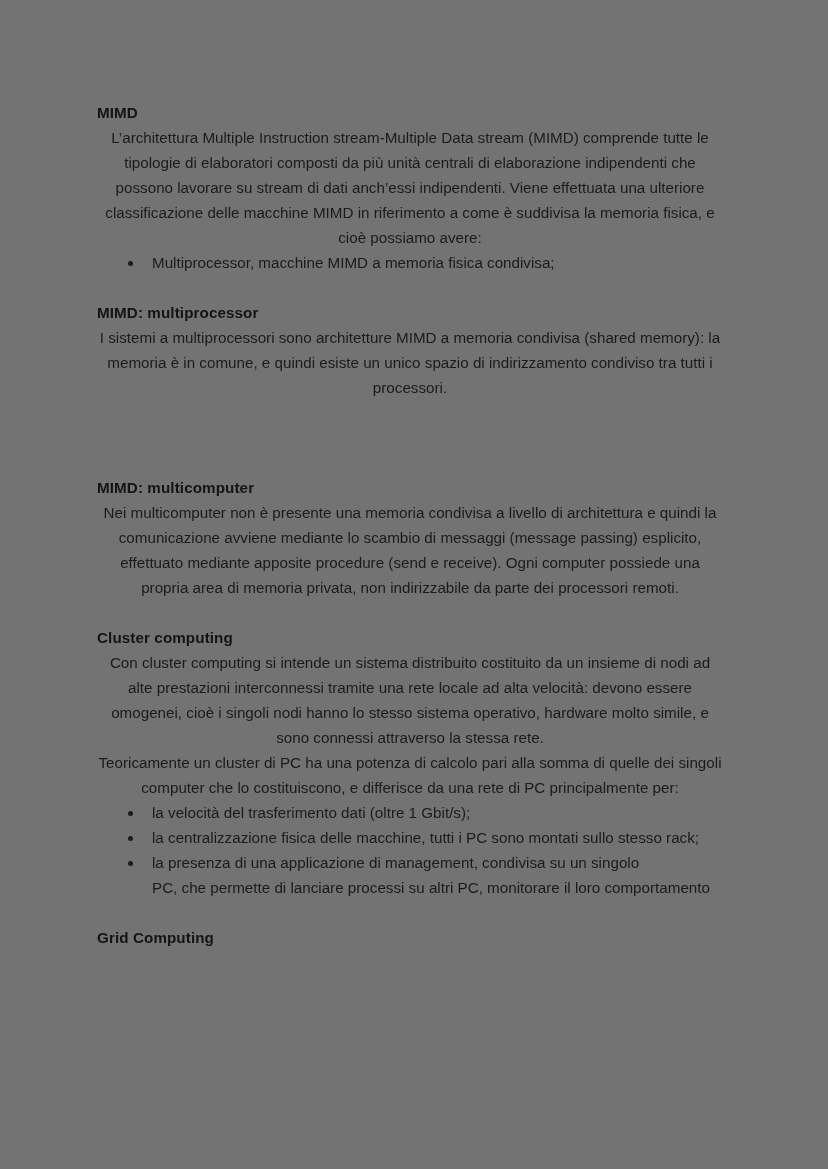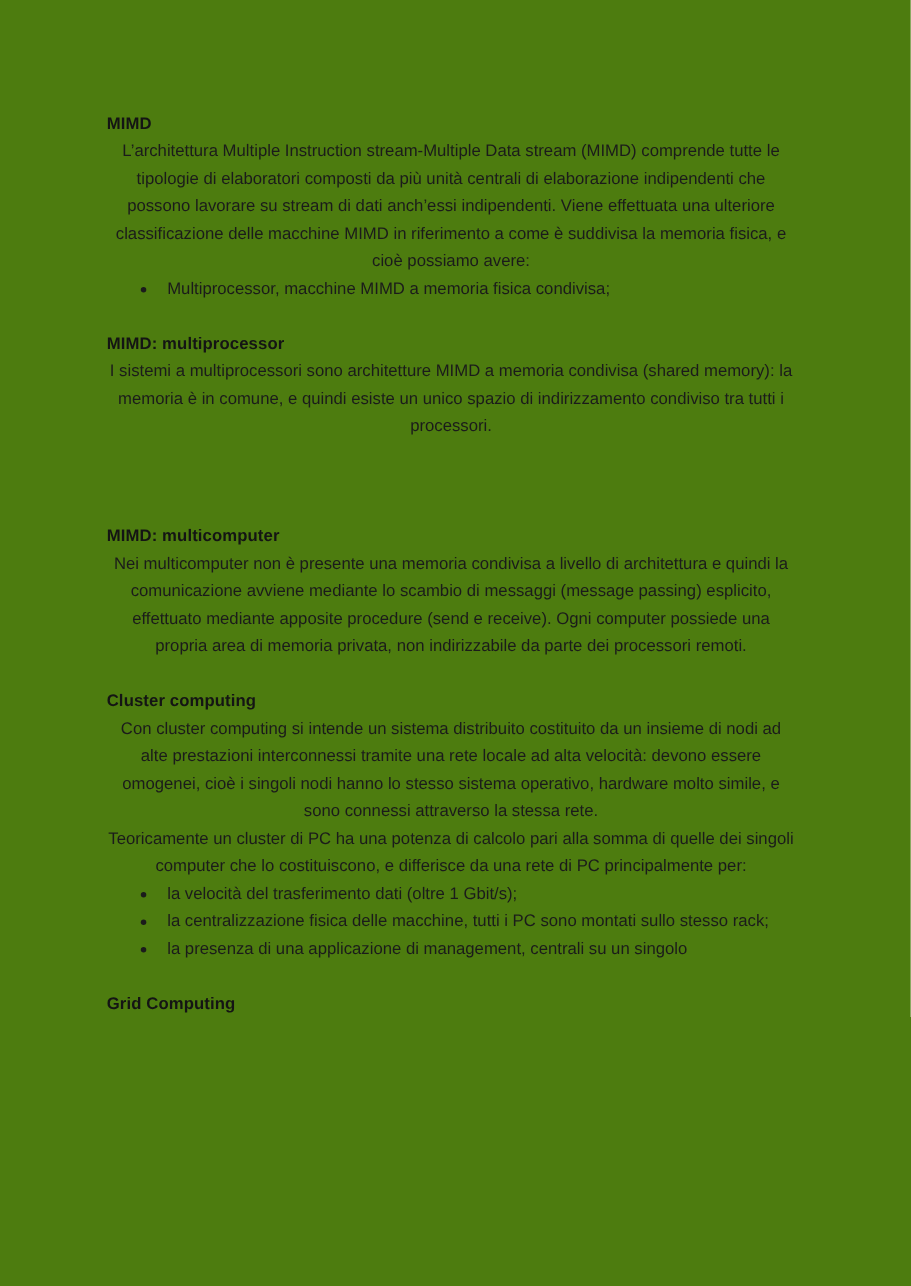--- a/index.html
+++ b/index.html
@@ -5,21 +5,21 @@
 <style>
   html, body {
     margin: 0;
     padding: 0;
     background: #ffffff;
   }
   .page {
     position: relative;
     width: 828px;
     height: 1169px;
-    background: #4d7c0f;
+    background: #737373;
     margin: 0 auto;
     overflow: hidden;
     box-sizing: border-box;
   }
   .doc-body {
     position: absolute;
     left: 97px;
     top: 100px;
     width: 626px;
     font-family: "Liberation Sans", sans-serif;
@@ -112,21 +112,21 @@
 
     <div class="spacer-1"></div>
 
     <div class="section">
       <h2 class="heading">Cluster computing</h2>
       <p class="para">Con cluster computing si intende un sistema distribuito costituito da un insieme di nodi ad alte prestazioni interconnessi tramite una rete locale ad alta velocità: devono essere omogenei, cioè i singoli nodi hanno lo stesso sistema operativo, hardware molto simile, e sono connessi attraverso la stessa rete.</p>
       <p class="para">Teoricamente un cluster di PC ha una potenza di calcolo pari alla somma di quelle dei singoli computer che lo costituiscono, e differisce da una rete di PC principalmente per:</p>
       <ul class="bullets">
         <li>la velocità del trasferimento dati (oltre 1 Gbit/s);</li>
         <li>la centralizzazione fisica delle macchine, tutti i PC sono montati sullo stesso rack;</li>
-        <li class="justified"><span>la presenza di una applicazione di management, centrali su un singolo</span> </li>
+        <li class="justified"><span>la presenza di una applicazione di management, condivisa su un singolo</span> <span class="lastline">PC,  che permette di lanciare processi su altri PC, monitorare il loro comportamento</span></li>
       </ul>
     </div>
 
     <div class="spacer-1"></div>
 
     <div class="section">
       <h2 class="heading">Grid Computing</h2>
     </div>
 
   </div>

